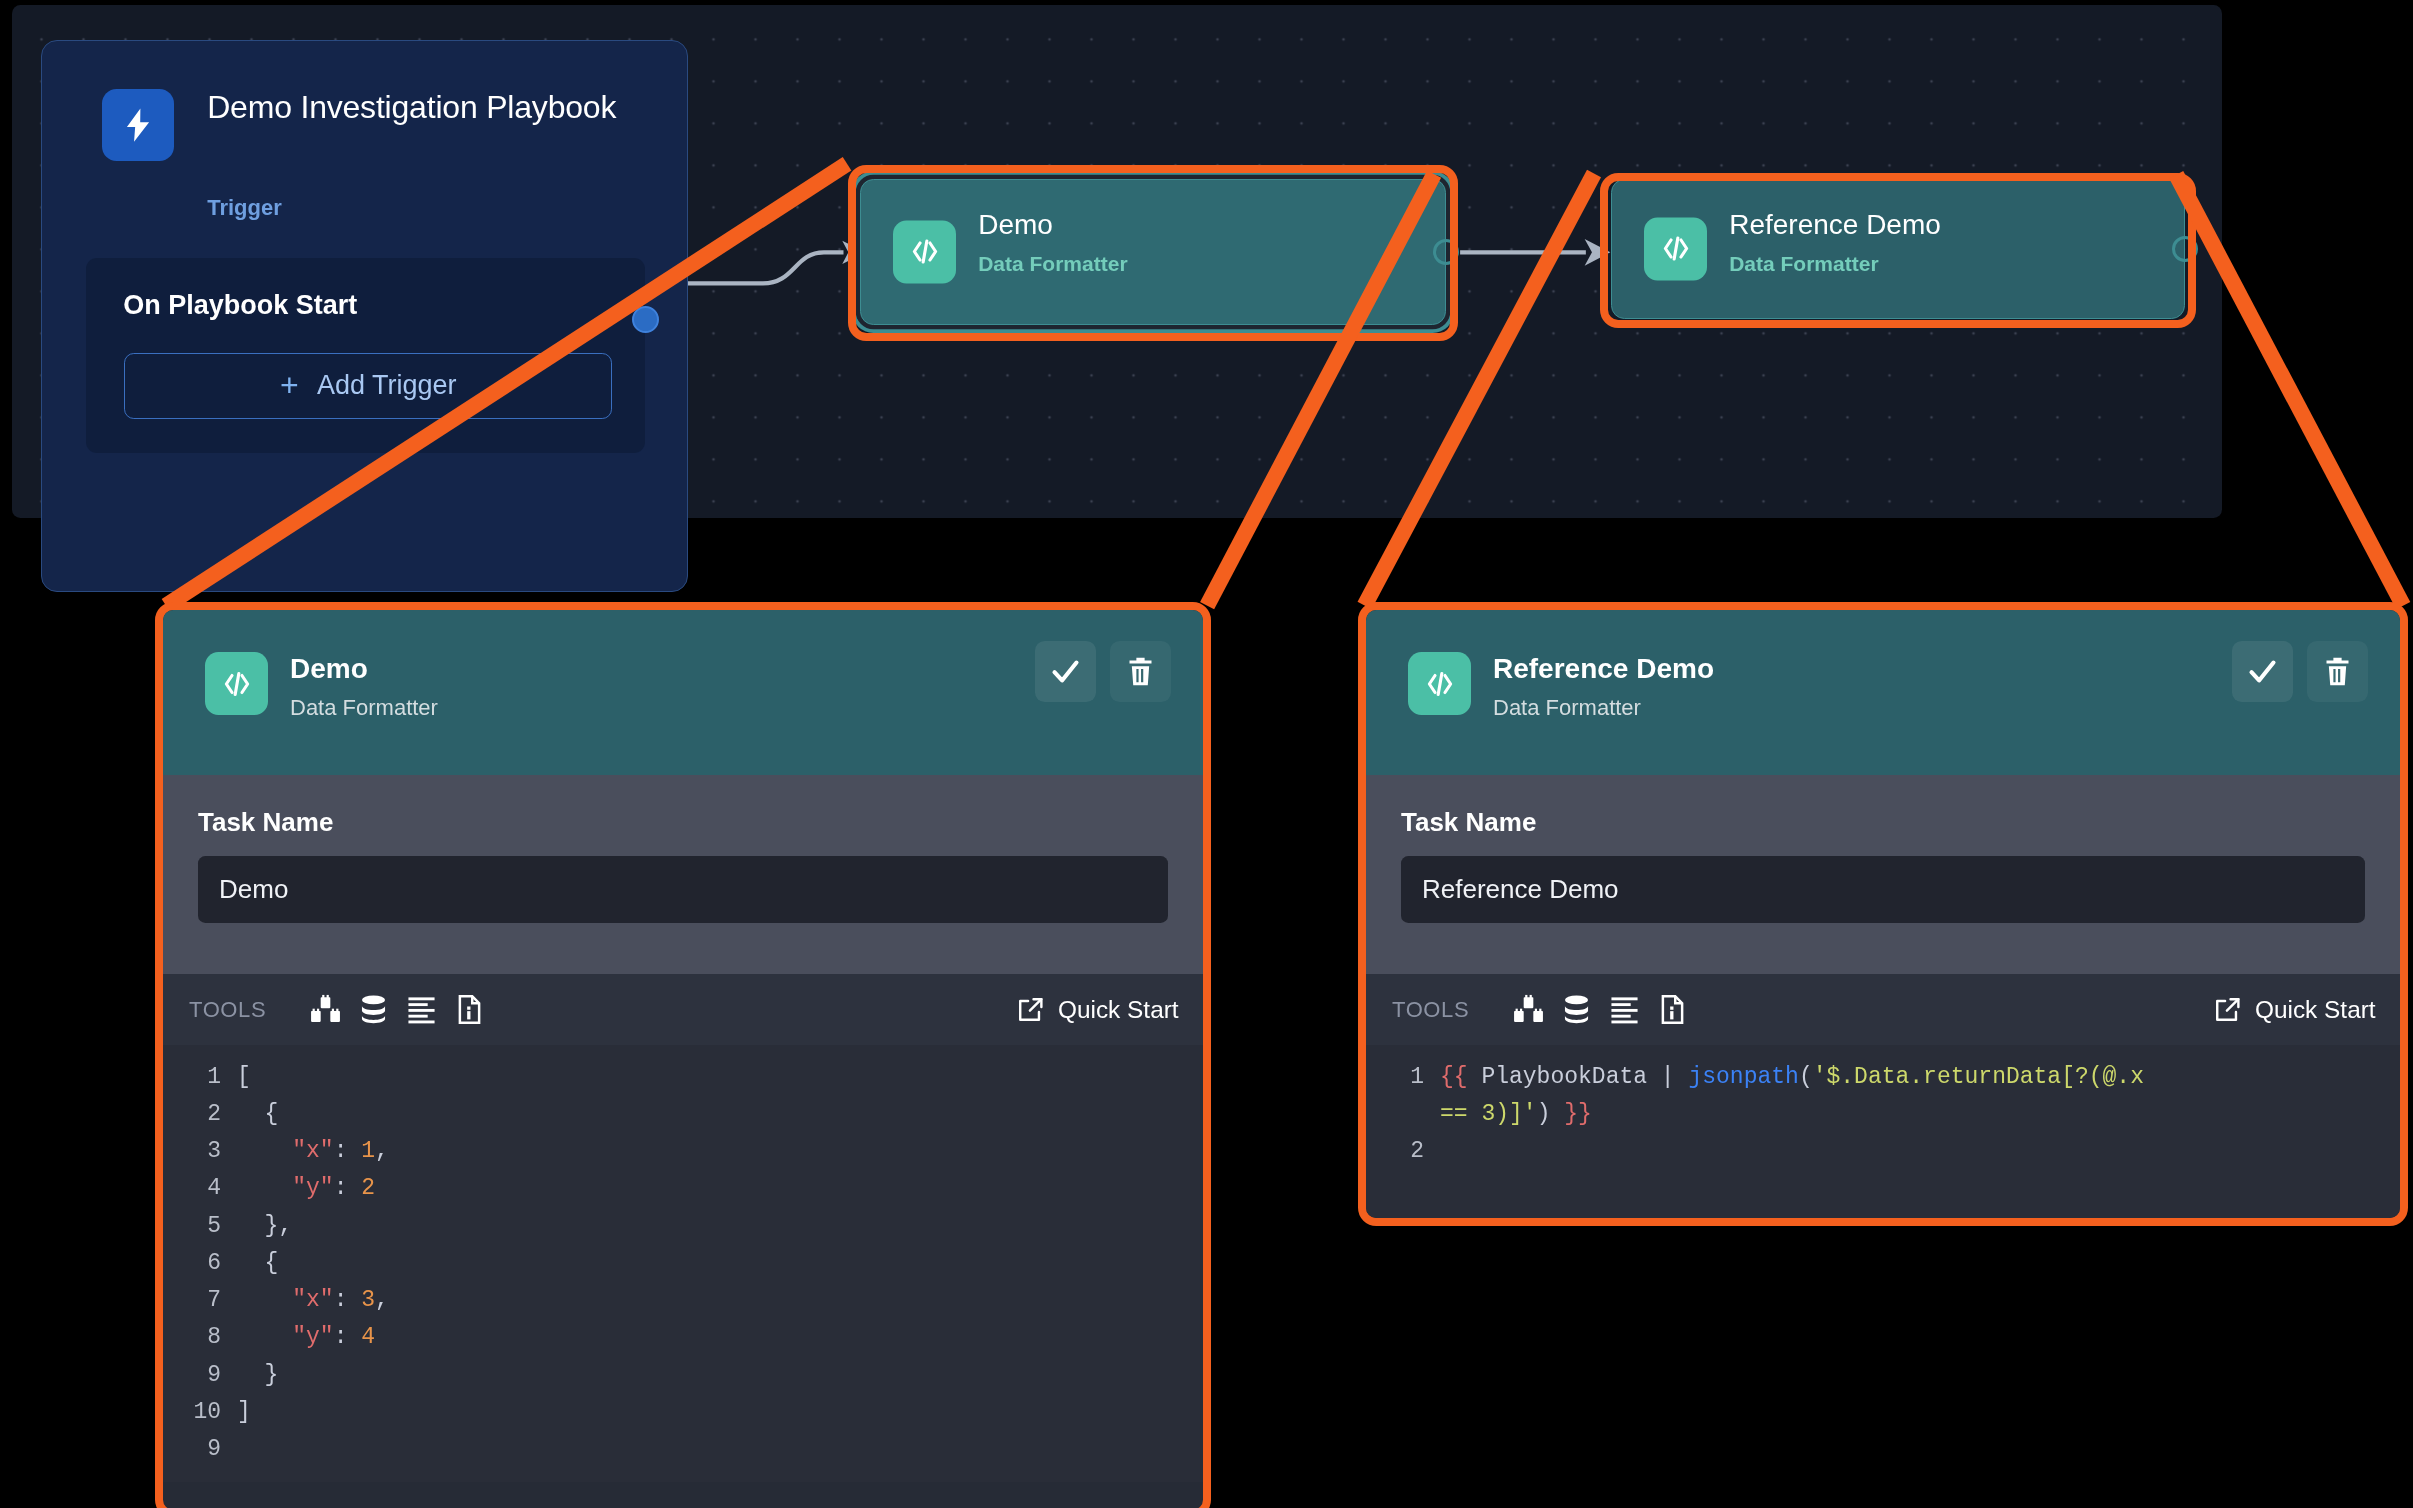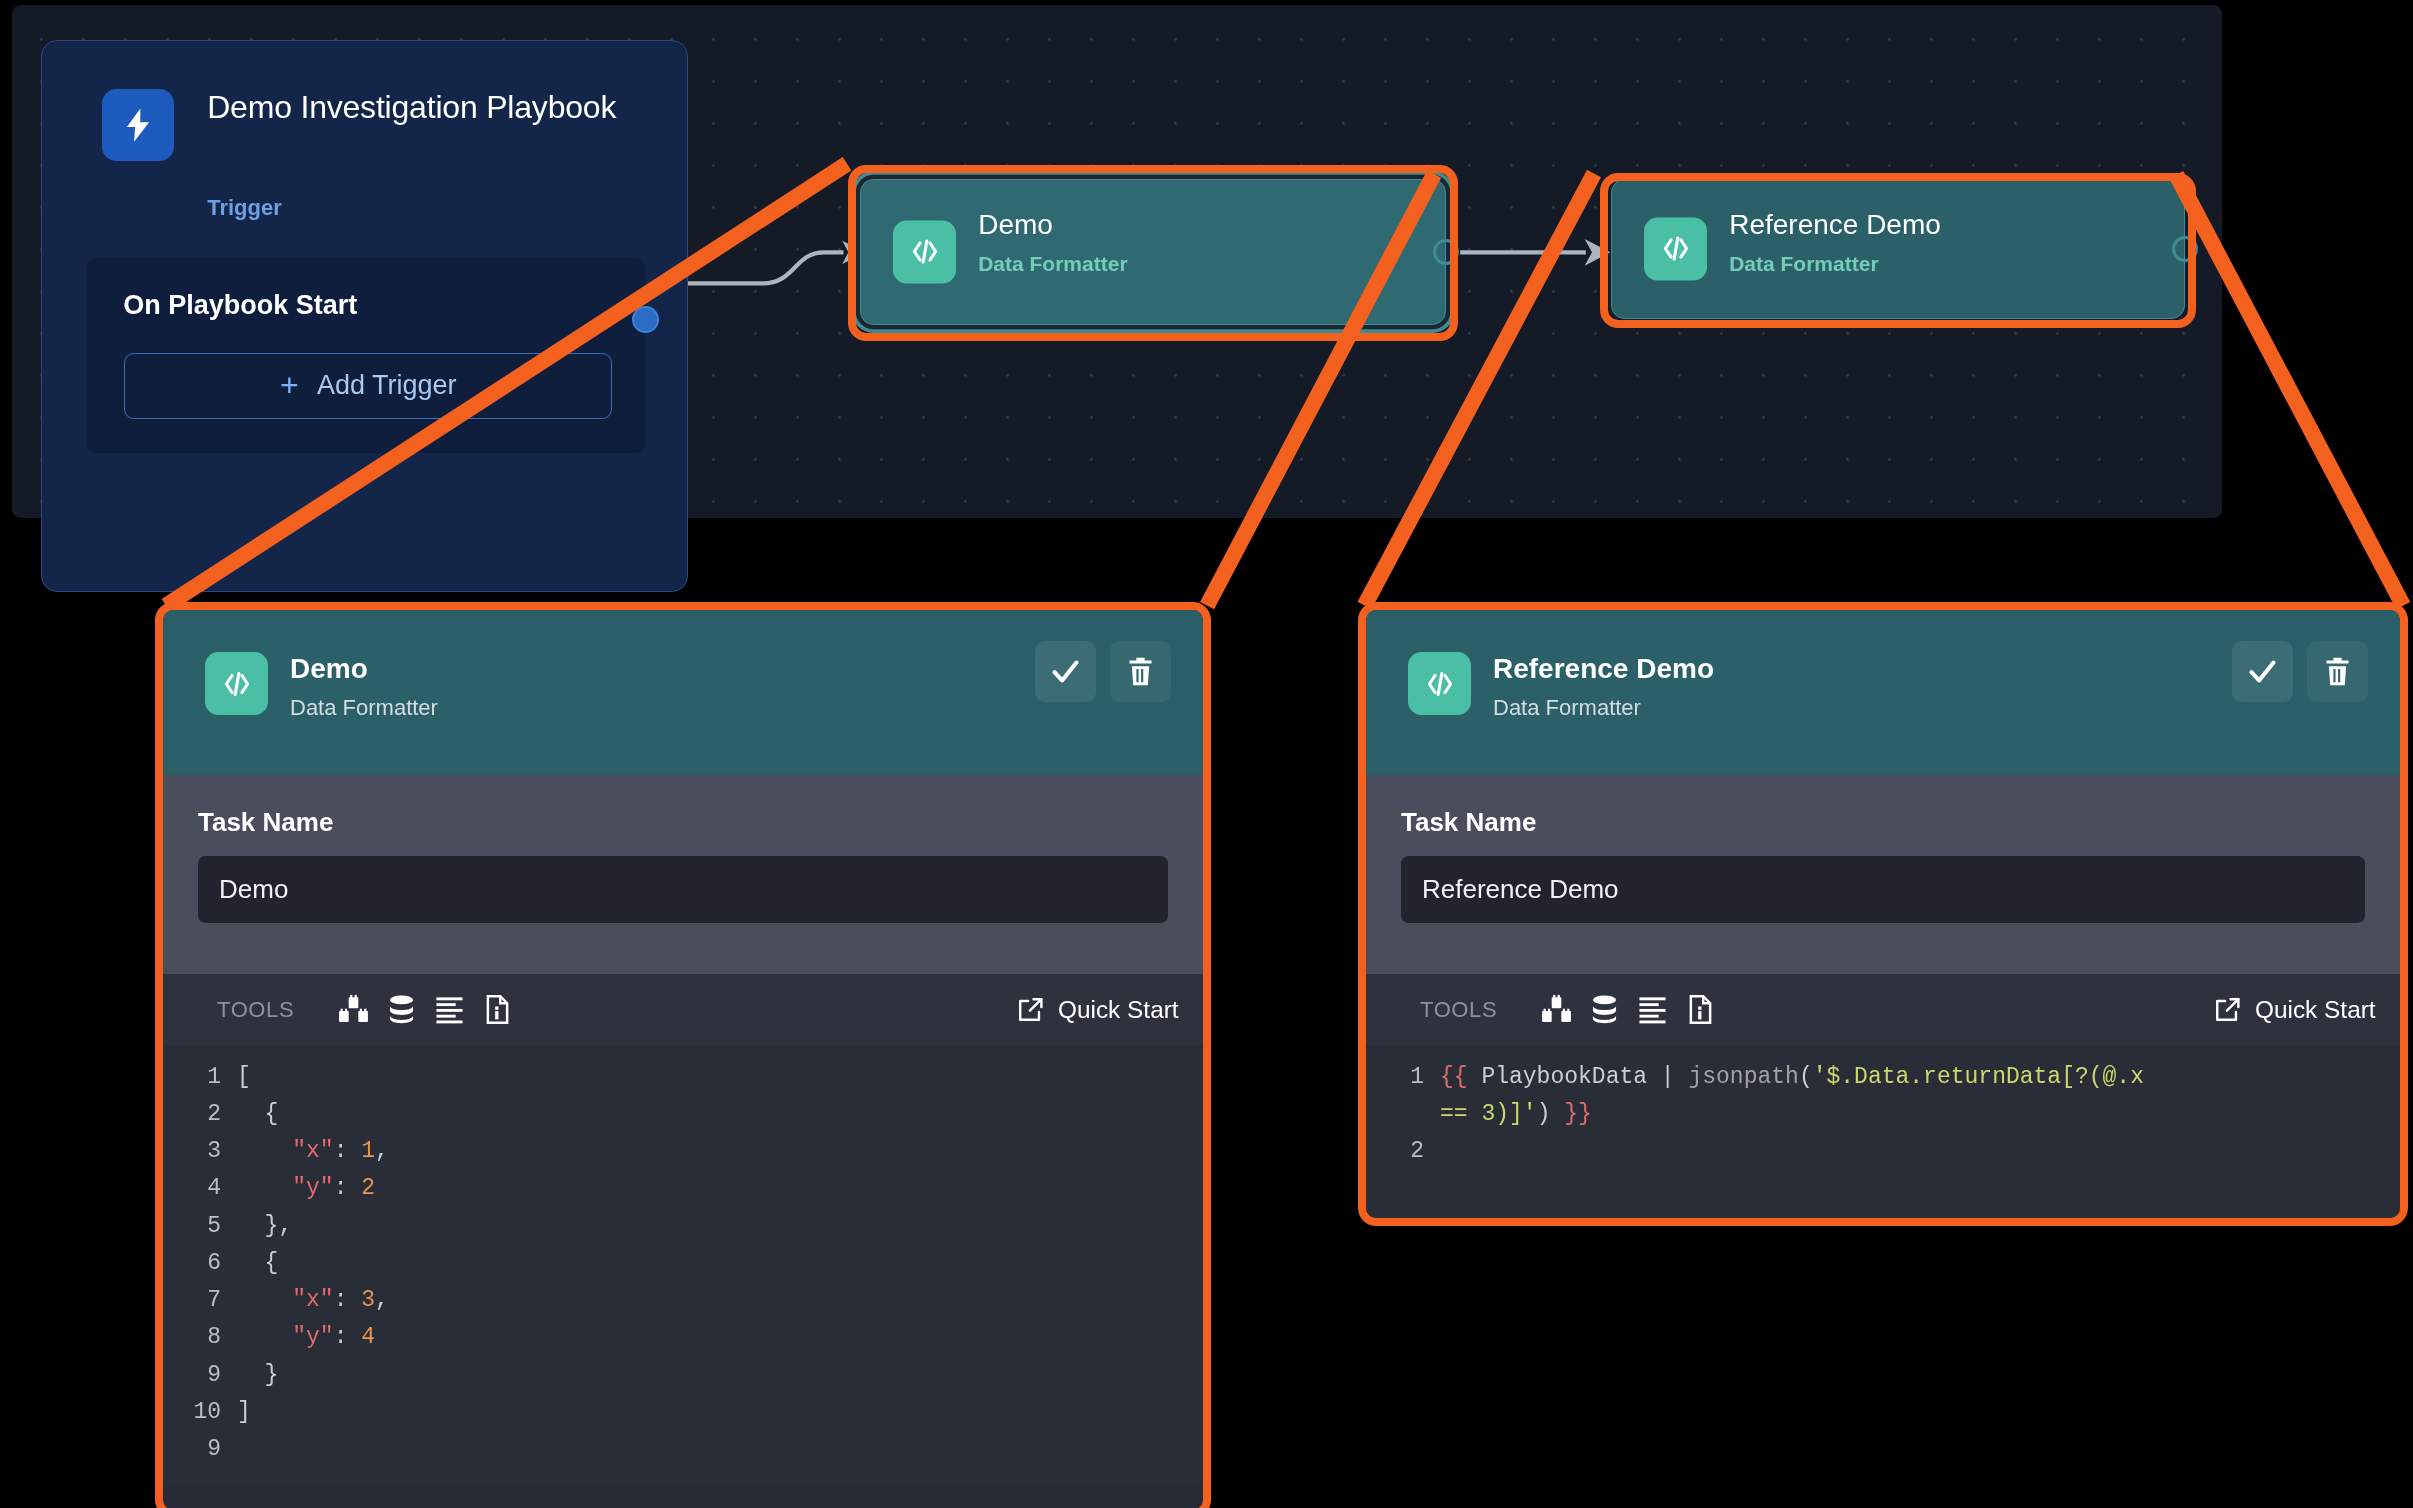--- a/index.html
+++ b/index.html
@@ -190,21 +190,20 @@
   .tools-bar {
     position: relative;
     height: 71px;
     background: #2d323e;
     display: flex; align-items: center;
     padding: 0 24.4px 0 26px;
   }
   .tools-label {
     color: #8b92a3; font-size: 22px; letter-spacing: 0.6px;
     margin-right: 35px;
-    margin-left: 28px;
   }
   .tool-icon {
     width: 48px; height: 38px;
     display: flex; align-items: center; justify-content: center;
   }
   .tool-icon svg { width: 33px; height: 33px; }
   .quick-start {
     margin-left: auto;
     display: flex; align-items: center; gap: 13.4px;
     color: #ffffff; font-size: 24.4px;
@@ -226,21 +225,21 @@
     color: #b9bec9;
   }
   .ctext { color: #c9cedb; white-space: pre; }
   .ctext .k { color: #e06c6c; }
   .ctext .n { color: #e8944a; }
 
   
   .j-brace { color: #e06c6c; }
   .j-var   { color: #c9cedb; }
   .j-pipe  { color: #c9cedb; }
-  .j-fn    { color: #a3a3a3; }
+  .j-fn    { color: #3b82f6; }
   .j-str   { color: #cdd86b; }
   .j-paren { color: #c9cedb; }
 </style>
 </head>
 <body>
 
 <div id="canvas">
 
   <svg id="connectors" viewBox="0 0 3620 840" preserveAspectRatio="none">
 

